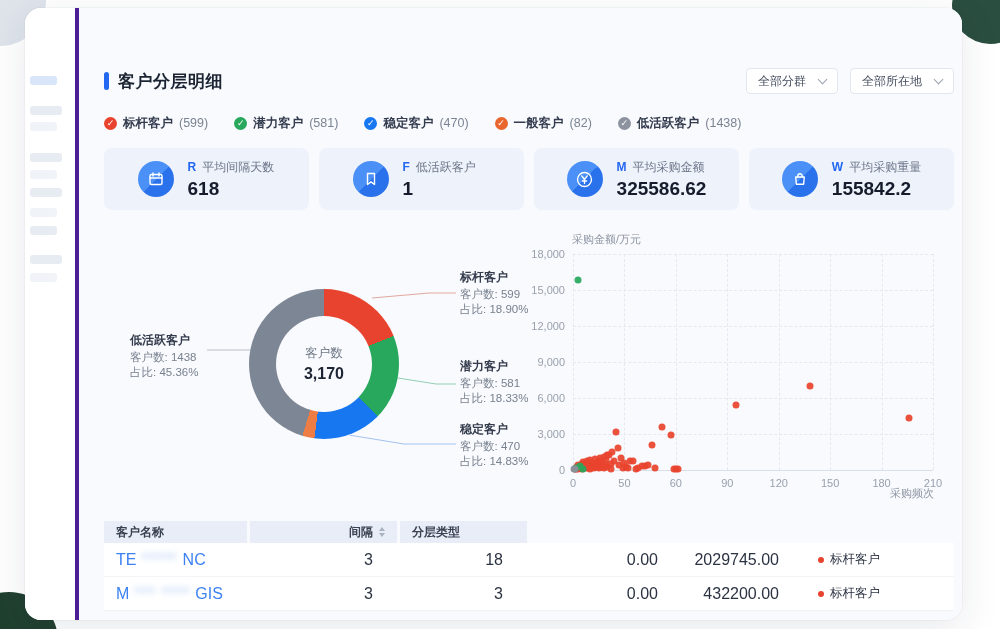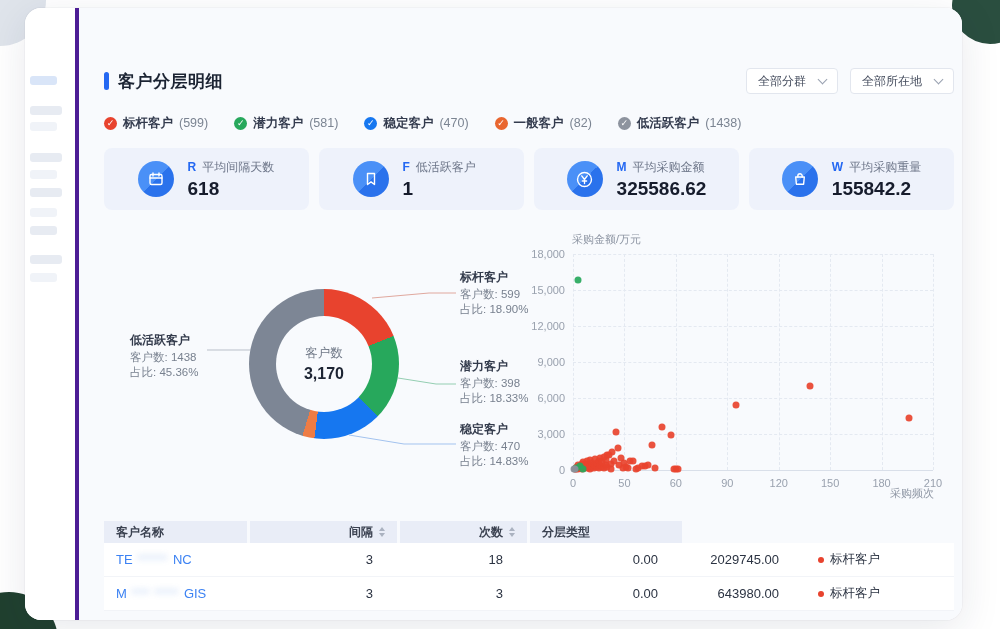--- a/index.html
+++ b/index.html
@@ -104,21 +104,21 @@
   .t-head, .t-row { display:grid; grid-template-columns:143px 147px 127px 152px 118px 1fr; gap:3px; }
   .th { background:#e9edf7; height:22px; display:flex; align-items:center; padding:0 12px;
     font-size:12px; font-weight:700; color:#3a4150; }
   .th.right { justify-content:flex-end; }
   .sort { display:inline-flex; flex-direction:column; gap:2px; margin-left:6px; }
   .sort i { width:0; height:0; border-left:3.5px solid transparent; border-right:3.5px solid transparent; display:block; }
   .sort .up { border-bottom:4px solid #aab2c0; }
   .sort .down { border-top:4px solid #aab2c0; }
   .t-body { background:#fff; }
   .t-row { height:34px; background:#fff; border-bottom:1px solid #f2f4f8; }
-  .td { display:flex; align-items:center; padding:0 12px; font-size:13px; color:#2b3342; overflow:hidden; }
+  .td { display:flex; align-items:center; padding:0 12px; font-size:16px; color:#2b3342; overflow:hidden; }
   .td.right { justify-content:flex-end; padding-right:24px; }
   .name { color:#3c82f3; display:flex; gap:5px; align-items:center; cursor:pointer; white-space:nowrap; }
   .masked { filter:blur(3px); opacity:.7; color:#7fa8ea; letter-spacing:1px; }
   .type-dot { width:6px; height:6px; border-radius:50%; margin-right:6px; flex:0 0 6px; }
   .td.type { font-size:12.5px; }
 </style>
 </head>
 <body>
 
 <div class="blob blob-tl"></div>
@@ -270,21 +270,21 @@
           <polyline points="245,209 300,218 352,218" fill="none" stroke-width="1" stroke="#a3c3ef"></polyline>
           <polyline points="103,124 146,124" fill="none" stroke-width="1" stroke="#b9bfc9"></polyline>
         </svg>
       <div class="callout" data-i="0">
             <div class="c-title">标杆客户</div>
             <div class="c-line">客户数: 599</div>
             <div class="c-line">占比: 18.90%</div>
           </div>
           <div class="callout" data-i="1">
             <div class="c-title">潜力客户</div>
-            <div class="c-line">客户数: 398</div>
+            <div class="c-line">客户数: 581</div>
             <div class="c-line">占比: 18.33%</div>
           </div>
           <div class="callout" data-i="2">
             <div class="c-title">稳定客户</div>
             <div class="c-line">客户数: 470</div>
             <div class="c-line">占比: 14.83%</div>
           </div>
           <div class="callout" data-i="3">
             <div class="c-title">低活跃客户</div>
             <div class="c-line">客户数: 1438</div>
@@ -412,27 +412,20 @@
           <div class="th">
             <span>客户名称</span>
           </div>
           <div class="th right">
             <span>间隔</span>
             <span class="sort">
               <i class="up"></i>
               <i class="down"></i>
             </span>
           </div>
-          <div class="th right">
-            <span>次数</span>
-            <span class="sort">
-              <i class="up"></i>
-              <i class="down"></i>
-            </span>
-          </div>
           <div class="th">
             <span>分层类型</span>
           </div>
         </div>
       <div class="t-body" id="t-body">
           <div class="t-row">
             <div class="td">
               <span class="name">
                 <span>TE</span>
                 <span class="masked">*****</span>
@@ -452,21 +445,21 @@
             <div class="td">
               <span class="name">
                 <span>M</span>
                 <span class="masked">*** ****</span>
                 <span>GIS</span>
               </span>
             </div>
             <div class="td right">3</div>
             <div class="td right">3</div>
             <div class="td right">0.00</div>
-            <div class="td right">643980.00</div>
+            <div class="td right">432200.00</div>
             <div class="td type">
               <span class="type-dot" style="background: rgb(232, 67, 46);"></span>
               <span>标杆客户</span>
             </div>
           </div>
         </div>
     </div>
 
   </div>
 </div>

